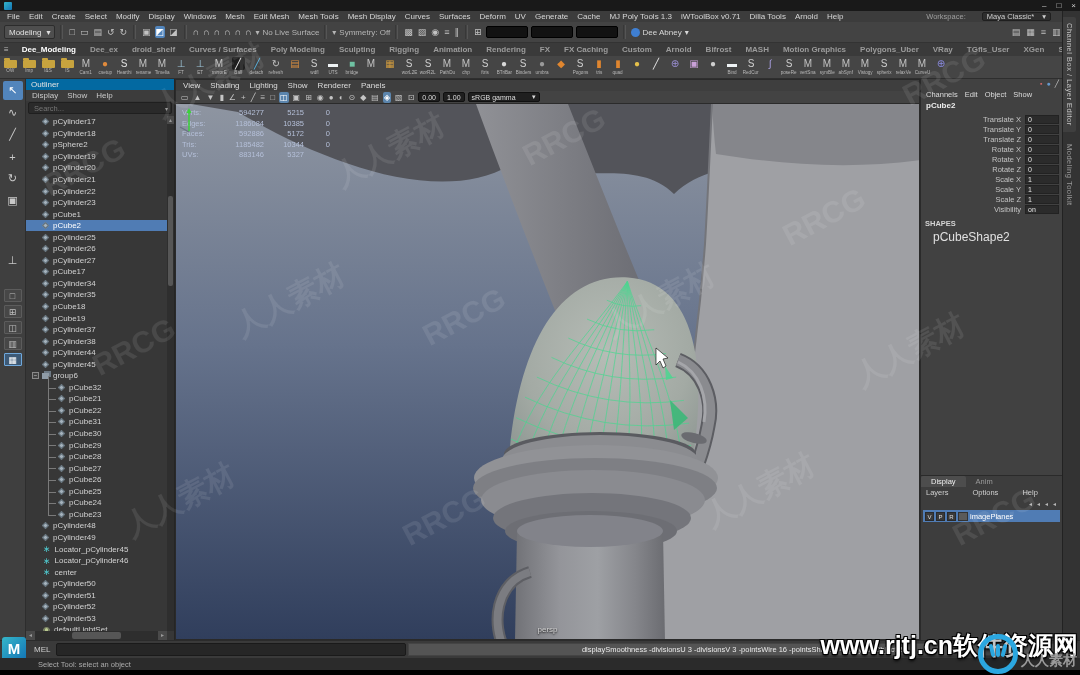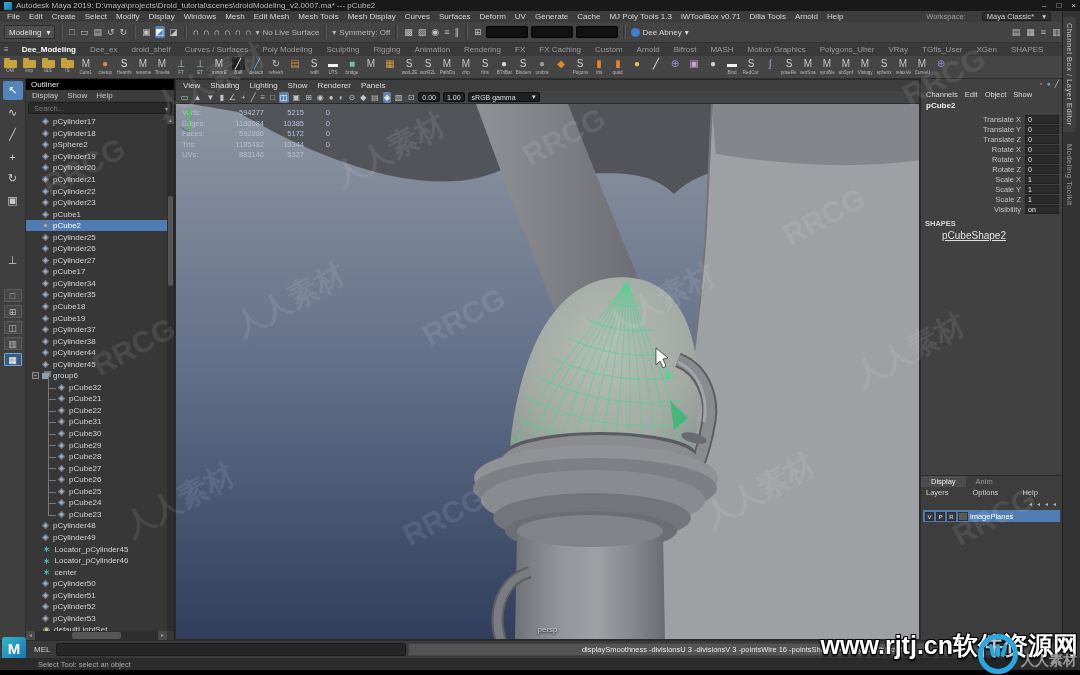--- a/index.html
+++ b/index.html
@@ -35,21 +35,21 @@
   .ddtext{color:#b5b5b5;display:flex;gap:3px;align-items:center;}
   .coord{width:42px;height:12px;background:#121212;border:1px solid #000;border-radius:2px;}
   .userchip{display:flex;align-items:center;gap:3px;color:#d8d8d8;}
   .uicon{width:9px;height:9px;border-radius:50%;background:#3f7fd2;position:relative;}
   .srights{margin-left:auto;display:flex;gap:4px;}
 
   
   .shelftabs{position:absolute;left:0;top:43px;right:0;height:13px;background:#3a3a3a;display:flex;
      align-items:center;font-size:8px;color:#9b9b9b;padding-left:4px;white-space:nowrap;overflow:hidden;}
   .shelfmenu{color:#bbb;font-size:8px;margin-right:6px;}
-  .stab{padding:0 7px;cursor:default;}
+  .stab{padding:0 7px;cursor:default;font-weight:bold;}
   .stab.active{color:#fff;font-weight:bold;}
 
   
   .shelficons{position:absolute;left:0;top:56px;right:0;height:23px;background:#454545;border-bottom:1px solid #2e2e2e;
      display:flex;align-items:flex-start;gap:3px;padding:1px 2px 0 2px;overflow:hidden;}
   .sibox{width:16px;display:flex;flex-direction:column;align-items:center;flex:0 0 auto;}
   .ig{height:13px;font-size:10px;line-height:13px;text-align:center;min-width:13px;border-radius:2px;}
   .il{font-size:5px;line-height:5px;color:#b9b9b9;transform:scale(.92);white-space:nowrap;}
   .fold{width:13px;height:8px;background:#c7a33e;border-radius:1px;margin-top:3px;position:relative;}
   .fold::before{content:"";position:absolute;left:0;top:-2px;width:6px;height:2px;background:#c7a33e;border-radius:1px 1px 0 0;}
@@ -60,21 +60,21 @@
   .tool{width:20px;height:19px;display:flex;align-items:center;justify-content:center;font-size:11px;color:#c8c8c8;border-radius:2px;}
   .tool.active{background:#5285bc;color:#fff;}
   .tool.gap{margin-top:38px;}
   .lay{width:18px;height:13px;display:flex;align-items:center;justify-content:center;font-size:9px;color:#bdbdbd;
      border:1px solid #5c5c5c;border-radius:1px;background:#474747;}
   .lay.first{margin-top:16px;}
   .lay.active{border-color:#6fa8dc;color:#fff;background:#3d5a77;}
 
   
   .outliner{position:absolute;left:26px;top:79px;width:149px;bottom:35px;background:#373737;border-right:1px solid #252525;}
-  .oheader{height:11px;background:#000000;font-size:8px;color:#e2e2e2;padding:1px 5px;}
+  .oheader{height:11px;background:#0369a1;font-size:8px;color:#e2e2e2;padding:1px 5px;}
   .omenus{height:11px;display:flex;gap:9px;font-size:8px;color:#c9c9c9;padding:0 6px;background:#3c3c3c;align-items:center;}
   .osearch{height:12px;margin:1px 2px;background:#2a2a2a;border:1px solid #1f1f1f;border-radius:2px;
      display:flex;align-items:center;padding:0 3px;gap:3px;}
   .osearch input{flex:1;background:transparent;border:none;outline:none;font-size:7.5px;color:#bbb;
      font-family:inherit;min-width:0;}
   .olist{position:absolute;left:0;top:37px;right:7px;bottom:9px;overflow:hidden;}
   .orow{display:flex;align-items:center;height:11.55px;font-size:8px;color:#d2d2d2;padding-left:17px;white-space:nowrap;cursor:default;}
   .orow.sel{background:#507cb4;color:#fff;}
   .orow.child{padding-left:33px;position:relative;}
   .orow.child::before{content:"";position:absolute;left:22px;top:-6px;width:7px;height:12px;
@@ -118,21 +118,21 @@
   .channelbox{position:absolute;left:920px;top:79px;width:142px;bottom:35px;background:#414141;border-left:1px solid #2a2a2a;}
   .cbicons{position:absolute;right:3px;top:1px;display:flex;gap:4px;font-size:7px;}
   .cbmenus{position:absolute;left:0;right:0;top:10px;height:11px;display:flex;gap:7px;font-size:7.5px;color:#dcdcdc;padding:0 5px;align-items:center;}
   .cbobj{position:absolute;left:0;top:22px;font-size:8px;font-weight:bold;color:#ededed;padding:0 5px;}
   .cbrows{position:absolute;left:0;right:0;top:35px;}
   .crow{display:flex;align-items:center;height:10px;}
   .crow .cl{flex:1;text-align:right;font-size:7.5px;color:#c3c3c3;padding-right:4px;white-space:nowrap;}
   .crow .cv{width:34px;height:9px;background:#2b2b2b;border:1px solid #222;font-size:7px;color:#e4e4e4;
      padding:0 2px;margin-right:3px;line-height:8px;}
   .shapes{position:absolute;left:0;top:140px;font-size:7.5px;font-weight:bold;color:#d4d4d4;padding:0 4px;}
-  .shapename{position:absolute;left:0;top:151px;font-size:10px;color:#e0e0e0;padding:0 21px;text-decoration:underline;}
+  .shapename{position:absolute;left:0;top:151px;font-size:12px;color:#e0e0e0;padding:0 12px;}
   .layersec{position:absolute;left:0;right:0;top:396px;bottom:0;background:#3d3d3d;border-top:1px solid #2a2a2a;}
   .ltabs{display:flex;font-size:7.5px;height:11px;}
   .ltab{padding:1px 10px;color:#9a9a9a;}
   .ltab.active{background:#4d4d4d;color:#eee;border-radius:2px 2px 0 0;}
   .lmenus{display:flex;gap:24px;font-size:7.5px;color:#cfcfcf;padding:1px 5px;height:11px;}
   .licons{display:flex;gap:5px;justify-content:flex-end;padding:2px 6px;font-size:6px;color:#b5b5b5;}
   .lrow{margin:1px 2px;height:12px;background:#507cb4;display:flex;align-items:center;gap:2px;padding:0 2px;color:#fff;font-size:7.5px;}
   .ltg{width:9px;height:9px;background:#3a3a3a;border:1px solid #2a2a2a;font-size:6px;line-height:8px;text-align:center;color:#ddd;}
   .lsw{width:10px;height:9px;background:#5a5a5a;border:1px solid #333;}
 
@@ -169,21 +169,20 @@
   .wm-logo i:nth-child(3){left:19px;transform:rotate(14deg);}
   .wm-brand{position:absolute;right:3px;top:652px;z-index:61;font-size:14px;font-weight:bold;color:#9a9a9a;pointer-events:none;}
 </style>
 </head>
 <body>
 
 <div id="app">
 
   <div class="titlebar">
     <span class="maya-badge"></span>
-    <span>Autodesk Maya 2019: D:\maya\projects\Droid_tutorial\scenes\droidModeling_v2.0007.ma* --- pCube2</span>
     <span class="wctrls">
       <span>–</span>
       <span>□</span>
       <span>×</span>
     </span>
   </div>
 
   <div class="menubar">
     <span id="menu-items" style="display:flex;gap:9px;">
         <span class="mitem">File</span>

